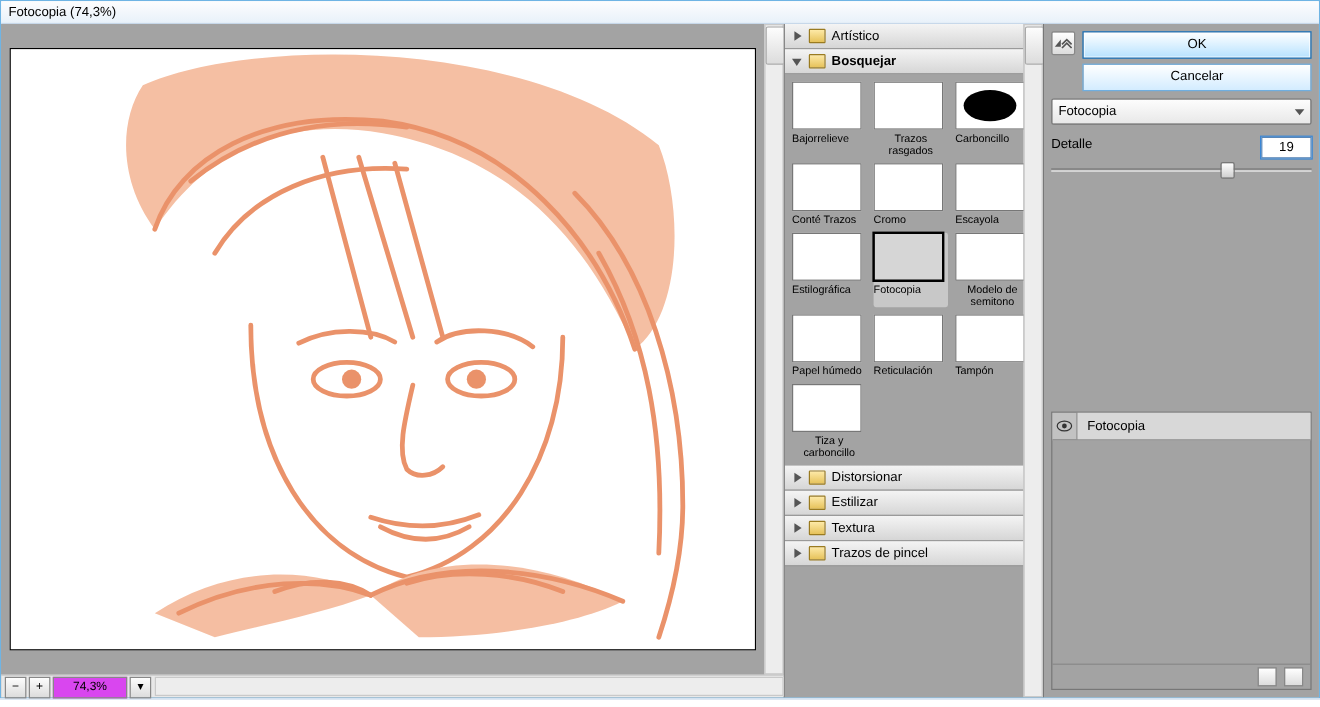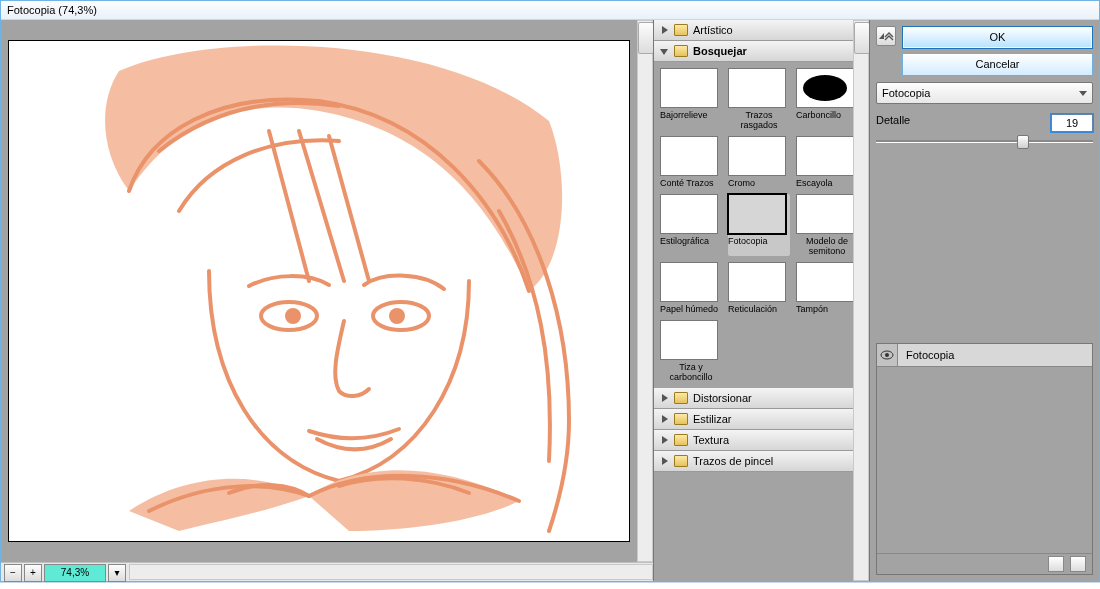--- a/index.html
+++ b/index.html
@@ -61,21 +61,21 @@
   }
   .canvas svg{width:100%;height:100%;}
   .vscroll,.hscroll-box .track{
     background:#ededed;border:1px solid #c9c9c9;box-sizing:border-box;
   }
   .vscroll{width:16px;}
   .hscroll-box{height:18px;display:flex;align-items:center;background:#e8e8e8;border-top:1px solid #bfbfbf;}
   .hscroll-box .track{flex:1;height:16px;}
   .zoom-ctrl{display:flex;height:16px;margin:0 3px;gap:2px;}
   .sq-btn{width:16px;height:16px;border:1px solid #888;background:linear-gradient(#fdfdfd,#dcdcdc);display:flex;align-items:center;justify-content:center;font-size:10px;line-height:10px;}
-  .zoom-field{width:60px;height:16px;border:1px solid #888;background:#5eead4;text-align:center;font-size:10px;line-height:16px;}
+  .zoom-field{width:60px;height:16px;border:1px solid #888;background:#d946ef;text-align:center;font-size:10px;line-height:16px;}
 
   
   .tree-col{
     width:215px;
     background:var(--panel-gray);
     border-right:1px solid #777;
     display:flex;flex-direction:column;
   }
   .tree-scroll{flex:1;display:flex;overflow:hidden;}
   .tree{flex:1;overflow:hidden;background:var(--panel-gray);}

